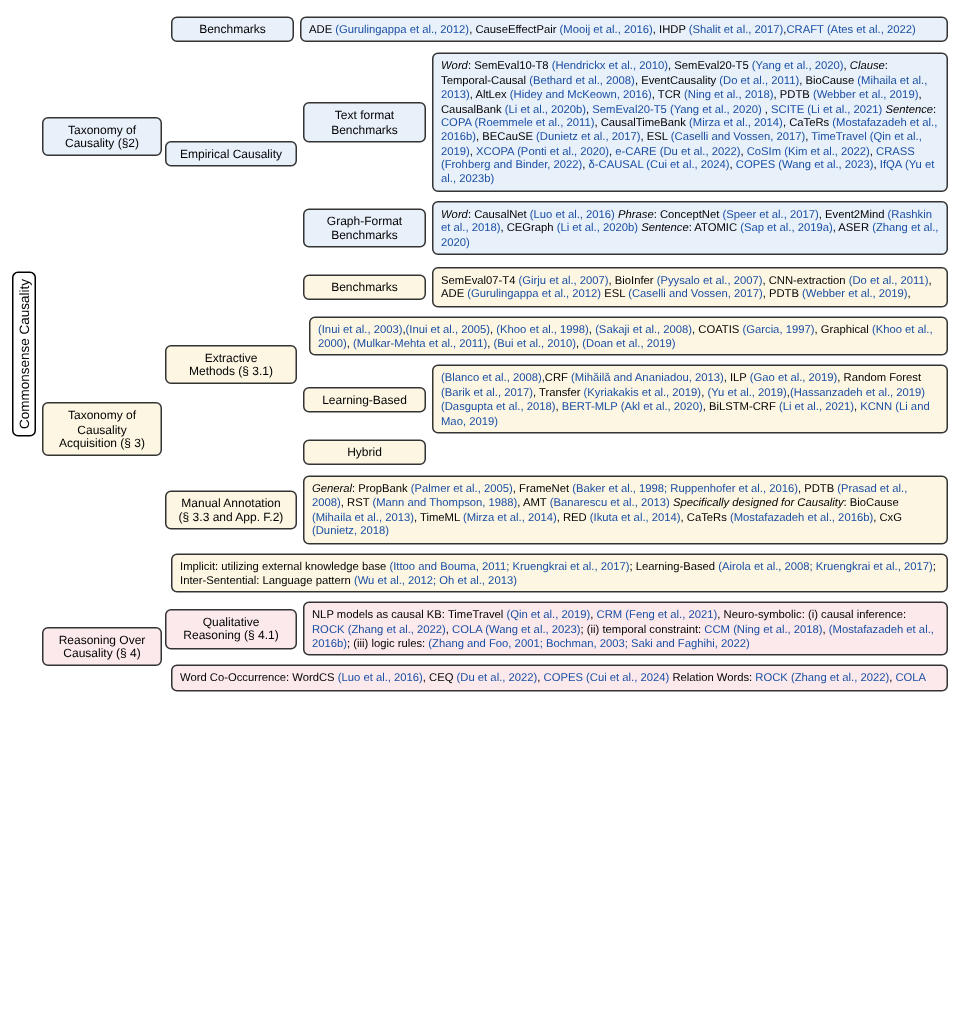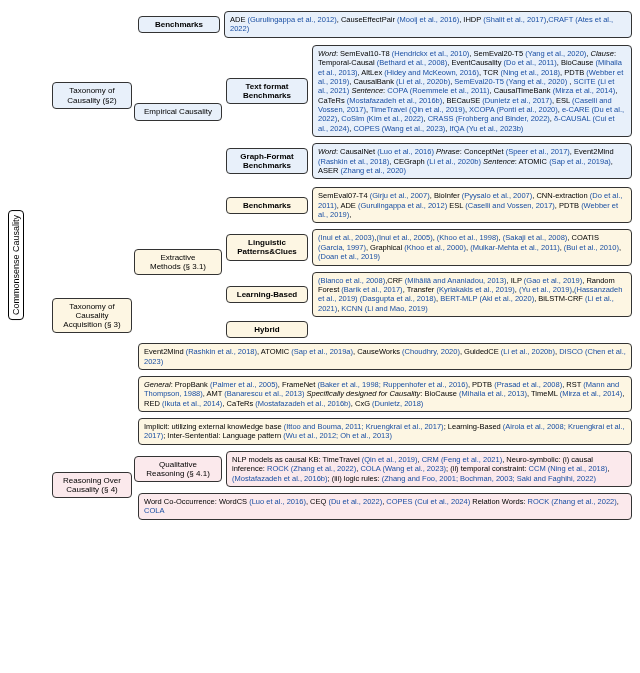--- a/index.html
+++ b/index.html
@@ -72,30 +72,28 @@
     flex: 1;
   }
   .row {
     display: flex;
     align-items: center;
     margin: 1px 0;
   }
   .mid-node {
     width: 70px;
     flex-shrink: 0;
-    margin-left: 24px;
   }
   .mid-node2 {
     width: 78px;
     flex-shrink: 0;
   }
   .leaf-label {
     width: 72px;
     flex-shrink: 0;
-    font-weight: bold;
   }
 </style>
 </head>
 <body>
 
 <div class="container">
 
   <div class="root-col">
     <div class="root-box">Commonsense Causality</div>
   </div>
@@ -143,42 +141,41 @@
         <div class="row">
           <div class="node-box yellow-bg mid-node2"><span>Extractive<br>Methods (§ 3.1)</span></div>
           <div style="width:4px"></div>
           <div class="sub-branch-col">
             <div class="row">
               <div class="node-box yellow-bg leaf-label"><span>Benchmarks</span></div>
               <div style="width:4px"></div>
               <div class="leaf-box yellow-bg" style="flex:1">SemEval07-T4 <span class="link">(Girju et al., 2007)</span>, BioInfer <span class="link">(Pyysalo et al., 2007)</span>, CNN-extraction <span class="link">(Do et al., 2011)</span>, ADE <span class="link">(Gurulingappa et al., 2012)</span> ESL <span class="link">(Caselli and Vossen, 2017)</span>, PDTB <span class="link">(Webber et al., 2019)</span>,</div>
             </div>
             <div class="row">
-              <div class="node-box yellow-bg leaf-label"><span>Linguistic<br>Patterns&amp;Clues</span></div>
               <div style="width:4px"></div>
               <div class="leaf-box yellow-bg" style="flex:1"><span class="link">(Inui et al., 2003)</span>,<span class="link">(Inui et al., 2005)</span>, <span class="link">(Khoo et al., 1998)</span>, <span class="link">(Sakaji et al., 2008)</span>, COATIS <span class="link">(Garcia, 1997)</span>, Graphical <span class="link">(Khoo et al., 2000)</span>, <span class="link">(Mulkar-Mehta et al., 2011)</span>, <span class="link">(Bui et al., 2010)</span>, <span class="link">(Doan et al., 2019)</span></div>
             </div>
             <div class="row">
               <div class="node-box yellow-bg leaf-label"><span>Learning-Based</span></div>
               <div style="width:4px"></div>
               <div class="leaf-box yellow-bg" style="flex:1"><span class="link">(Blanco et al., 2008)</span>,CRF <span class="link">(Mihăilă and Ananiadou, 2013)</span>, ILP <span class="link">(Gao et al., 2019)</span>, Random Forest <span class="link">(Barik et al., 2017)</span>, Transfer <span class="link">(Kyriakakis et al., 2019)</span>, <span class="link">(Yu et al., 2019)</span>,<span class="link">(Hassanzadeh et al., 2019)</span> <span class="link">(Dasgupta et al., 2018)</span>, <span class="link">BERT-MLP</span> <span class="link">(Akl et al., 2020)</span>, BiLSTM-CRF <span class="link">(Li et al., 2021)</span>, <span class="link">KCNN</span> <span class="link">(Li and Mao, 2019)</span></div>
             </div>
             <div class="row">
               <div class="node-box yellow-bg leaf-label"><span>Hybrid</span></div>
               <div style="width:4px"></div>
             </div>
           </div>
         </div>
 
         <div class="row">
           <div style="width:4px"></div>
-          <div class="leaf-box yellow-bg" style="flex:1">Event2Mind <span class="link">(Rashkin et al., 2018)</span>, ATOMIC <span class="link">(Sap et al., 2019a)</span>, CauseWorks <span class="link">(Choudhry, 2020)</span>, GuidedCE <span class="link">(Li et al., 2020b)</span>, <span class="link">DISCO</span> <span class="link">(Chen et al., 2023)</span></div>
-        </div>
-
-        <div class="row">
+        </div>
+
+        <div class="row">
+          <div class="node-box yellow-bg mid-node2"><span>Manual Annotation<br>(§ 3.3 and App. F.2)</span></div>
           <div style="width:4px"></div>
           <div class="leaf-box yellow-bg" style="flex:1"><i>General</i>: PropBank <span class="link">(Palmer et al., 2005)</span>, FrameNet <span class="link">(Baker et al., 1998; Ruppenhofer et al., 2016)</span>, PDTB <span class="link">(Prasad et al., 2008)</span>, RST <span class="link">(Mann and Thompson, 1988)</span>, AMT <span class="link">(Banarescu et al., 2013)</span> <i>Specifically designed for Causality</i>: BioCause <span class="link">(Mihaila et al., 2013)</span>, TimeML <span class="link">(Mirza et al., 2014)</span>, RED <span class="link">(Ikuta et al., 2014)</span>, CaTeRs <span class="link">(Mostafazadeh et al., 2016b)</span>, CxG <span class="link">(Dunietz, 2018)</span></div>
         </div>
 
         <div class="row">
           <div style="width:4px"></div>
           <div class="leaf-box yellow-bg" style="flex:1">Implicit: utilizing external knowledge base <span class="link">(Ittoo and Bouma, 2011; Kruengkrai et al., 2017)</span>; Learning-Based <span class="link">(Airola et al., 2008; Kruengkrai et al., 2017)</span>; Inter-Sentential: Language pattern <span class="link">(Wu et al., 2012; Oh et al., 2013)</span></div>
         </div>
       </div>
     </div>

